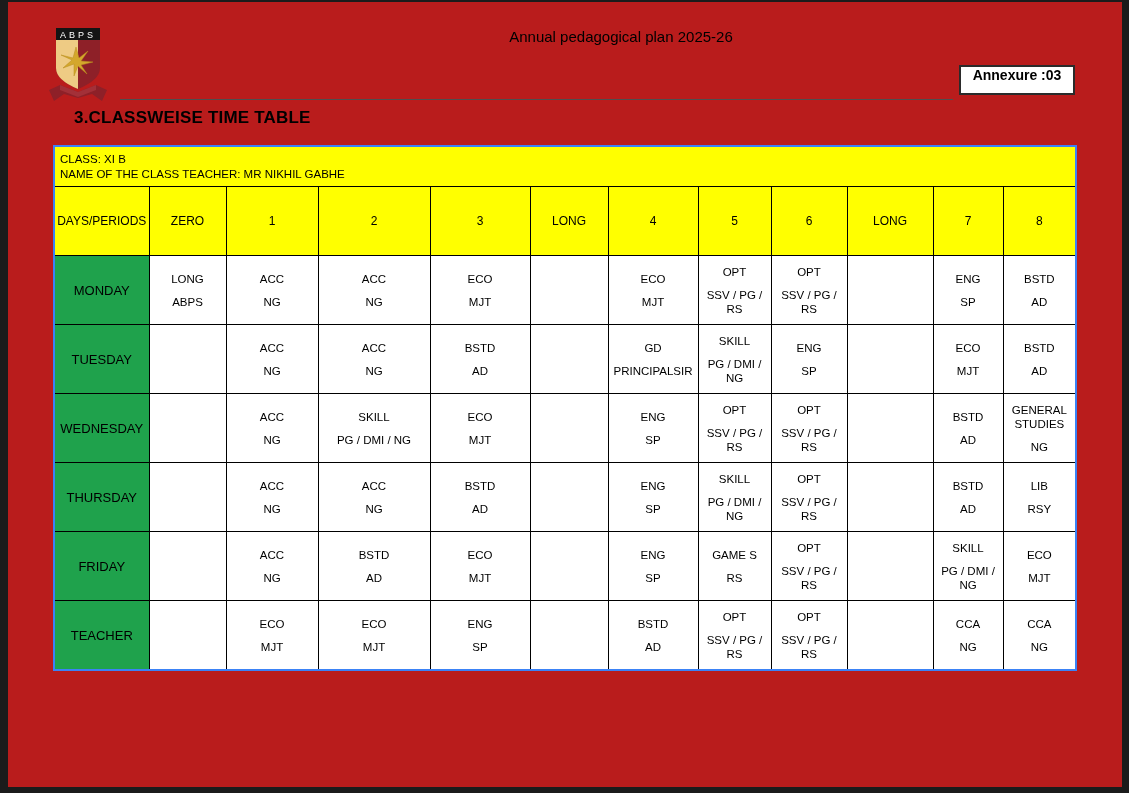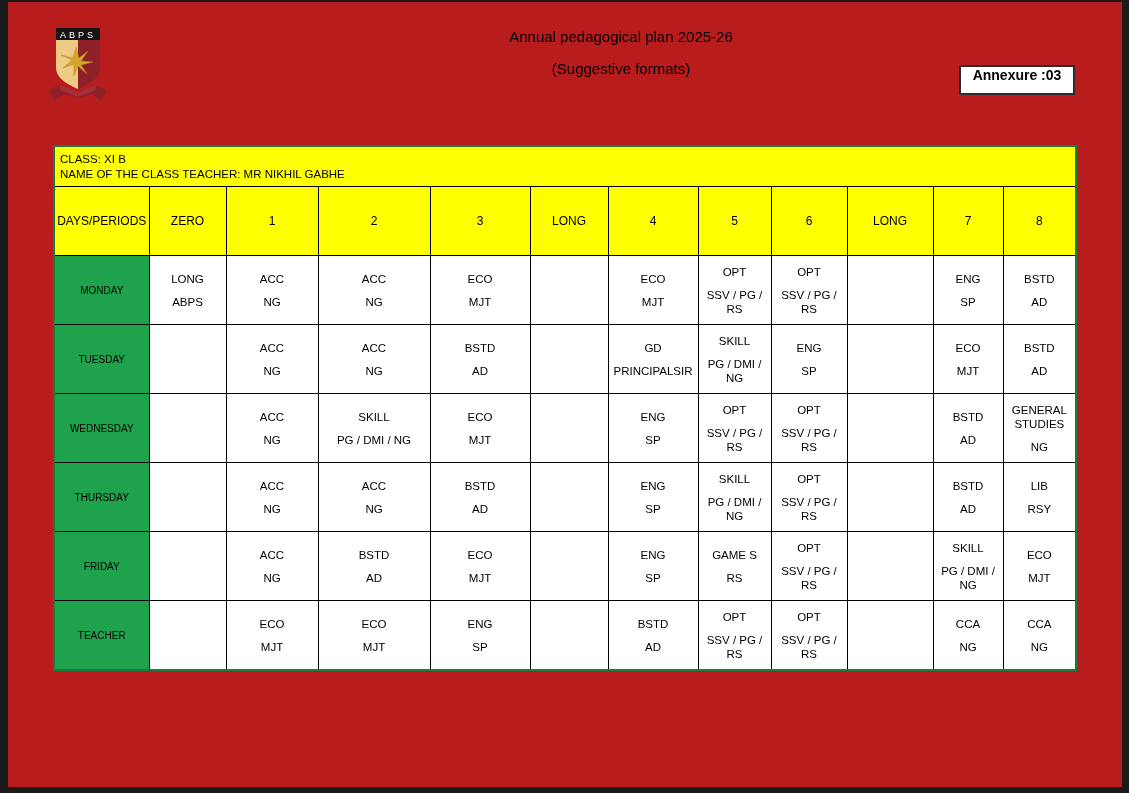--- a/index.html
+++ b/index.html
@@ -37,35 +37,35 @@
     border-collapse:collapse;table-layout:fixed;
     font-size:11.5px;
   }
   table.tt td, table.tt th{
     border:1px solid #000;
     text-align:center;vertical-align:middle;
     padding:1px 2px;
     font-weight:normal;
     overflow:hidden;
   }
-  table.tt{border:2px solid #15803d;}
+  table.tt{border:2px solid #3b82f6;}
   tr.banner-row td{
     background:var(--yellow);
     text-align:left;height:35px;padding:2px 5px;
     font-size:11.5px;line-height:15px;
     border-bottom:1.5px solid #000;
   }
   tr.head-row th{
     background:var(--yellow);
     height:66px;font-size:12px;
   }
   tbody td{height:66px;background:#fff;}
   td.day{
     background:var(--green);
-    font-size:10px;
+    font-size:13px;
   }
   .sub{display:block;margin-bottom:9px;line-height:14px;}
   .tch{display:block;line-height:14px;}
 </style>
 </head>
 <body style="--yellow: #ffff00; --green: #1fa24c;">
 
 <div class="page">
 
   <div class="logo">
@@ -79,29 +79,29 @@
 
       <polygon points="29,21 32,32 41,25 34,35 46,36 34,39 40,48 31,40 27,50 27,38 16,42 25,34 14,29 26,32" fill="#d4a72c" stroke="#b78d1e" stroke-width="0.5"></polygon>
 
       <path d="M2 64 L13 59 L31 66 L49 59 L60 64 L55 75 L45 68 L31 72 L17 68 L7 75 Z" fill="#8e2028"></path>
       <path d="M13 59 L31 66 L49 59 L49 64 L31 71 L13 64 Z" fill="#a33038"></path>
     </svg>
   </div>
 
   <div class="doc-header">
     <div class="doc-title">Annual pedagogical plan 2025-26</div>
-    <div class="doc-subtitle">(Suggestive formats)</div>
   </div>
 
   <div class="annexure">
     <span>Annexure :03</span>
   </div>
 
   <div class="header-rule"></div>
 
+  <h2 class="section-title">3.CLASSWEISE TIME TABLE</h2>
 
   <table class="tt">
     <colgroup>
       <col style="width:95px">
         <col style="width:77px">
         <col style="width:92px">
         <col style="width:112px">
       <col style="width:100px">
         <col style="width:78px">
         <col style="width:90px">

